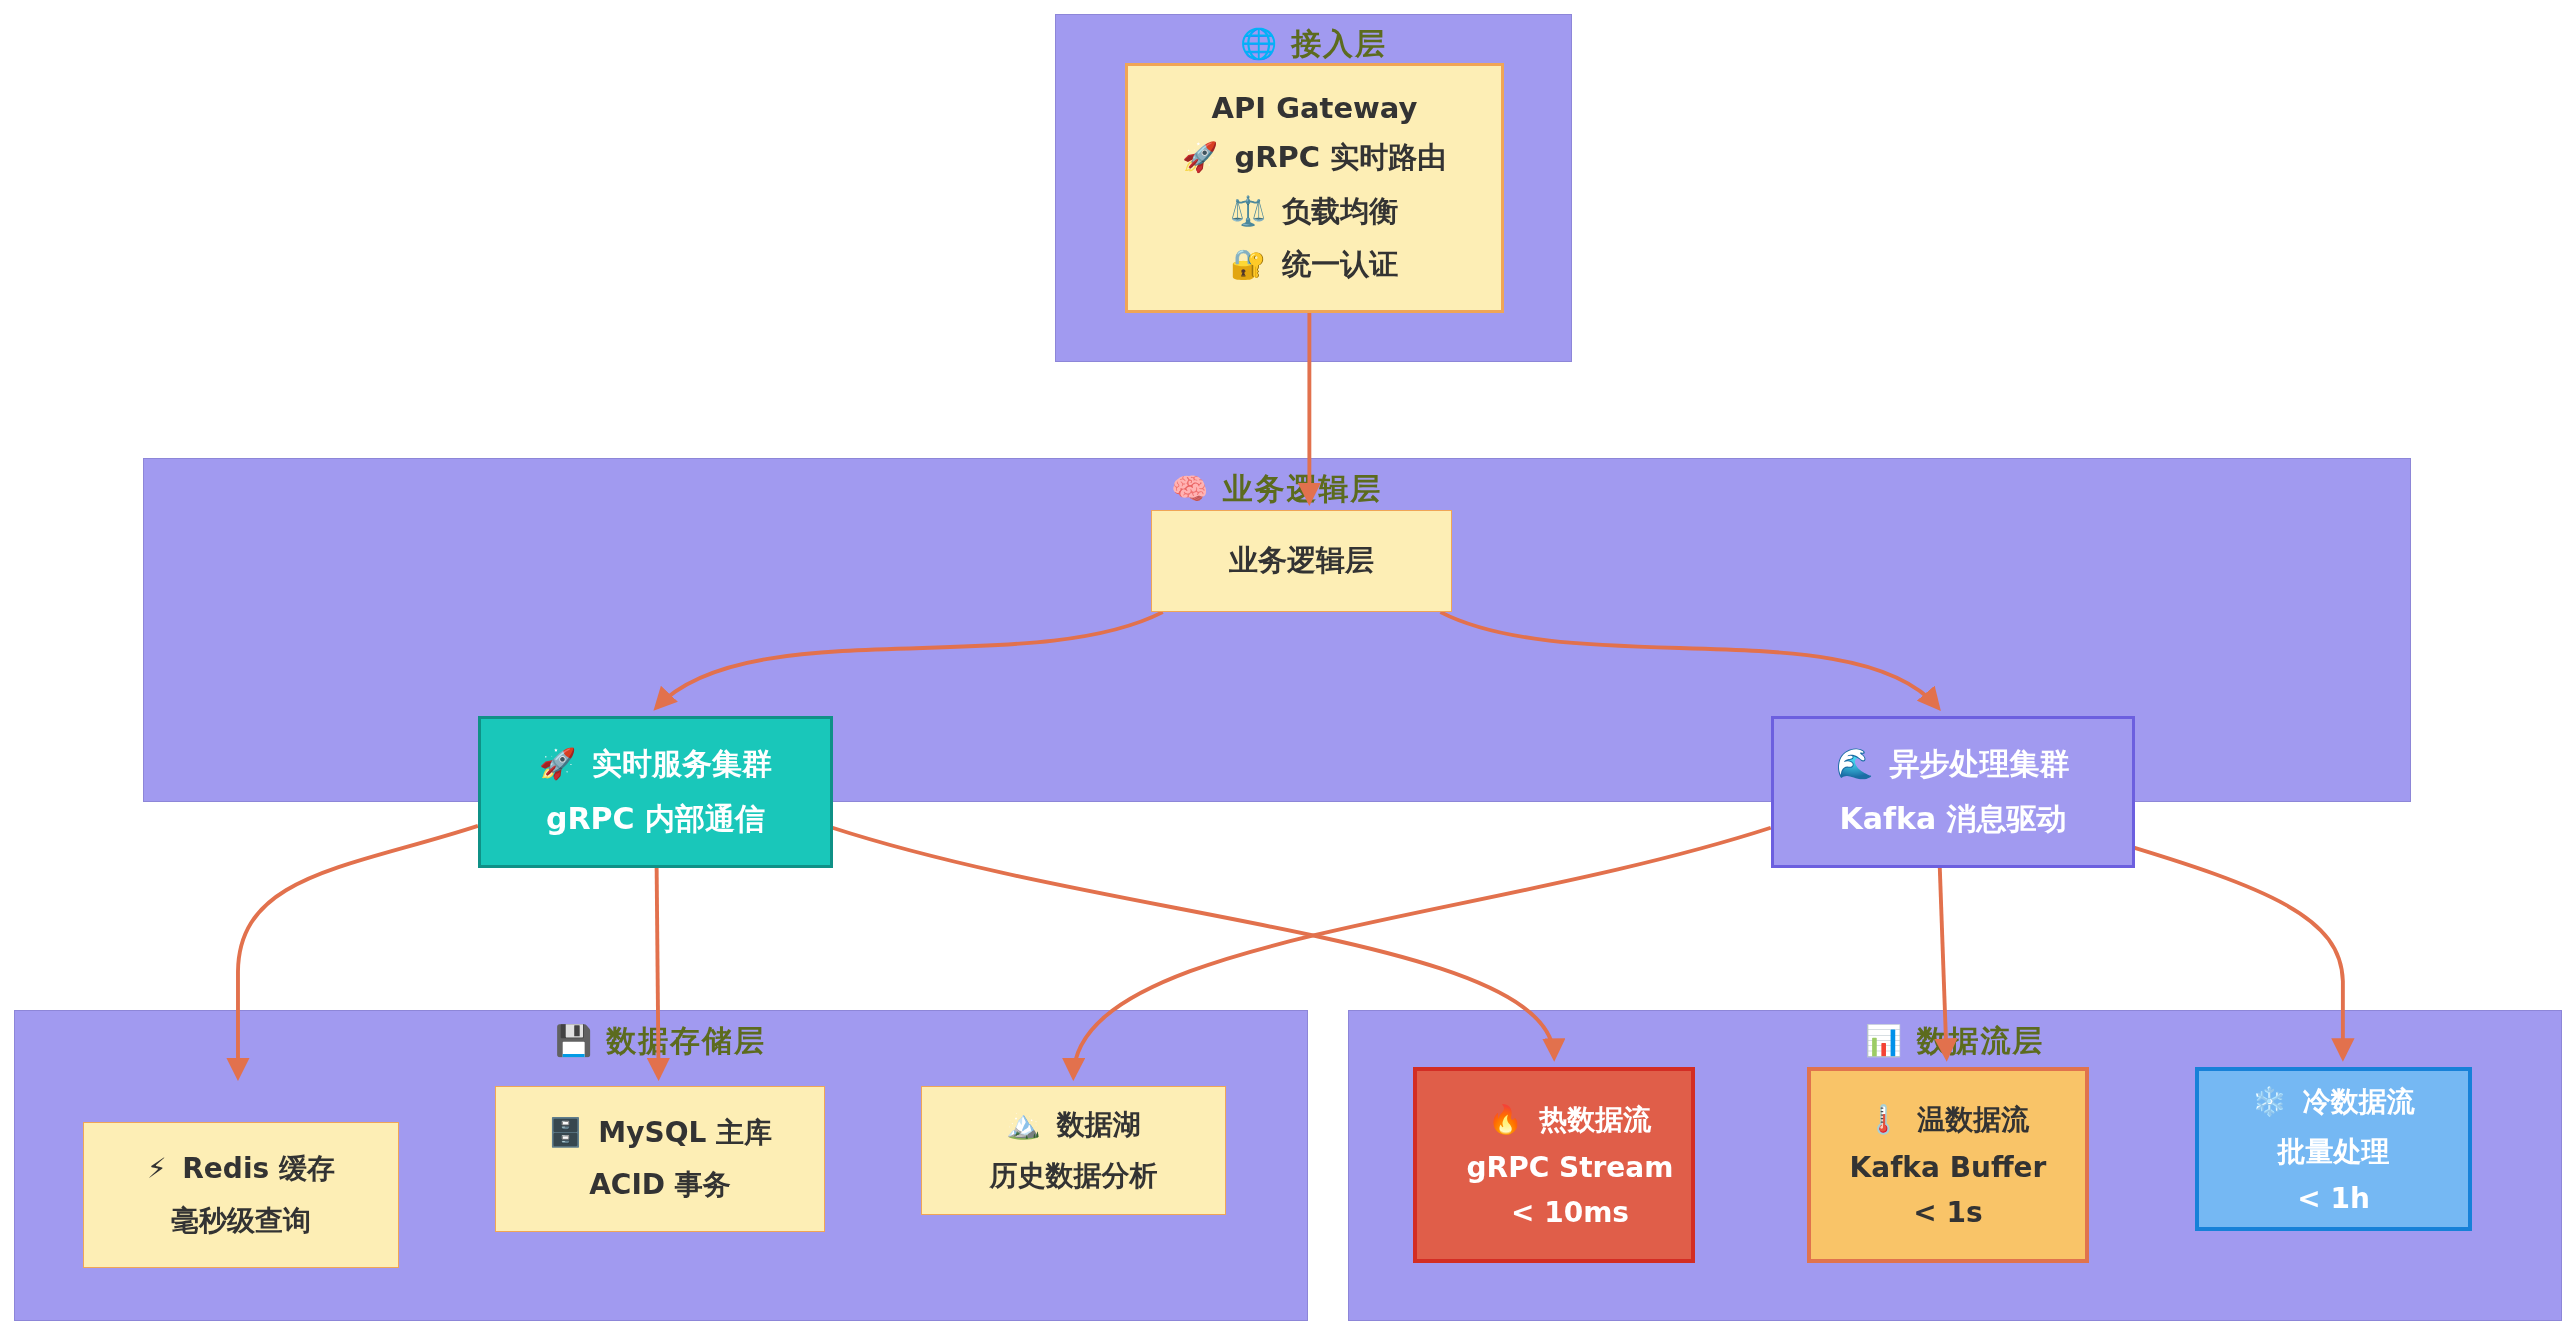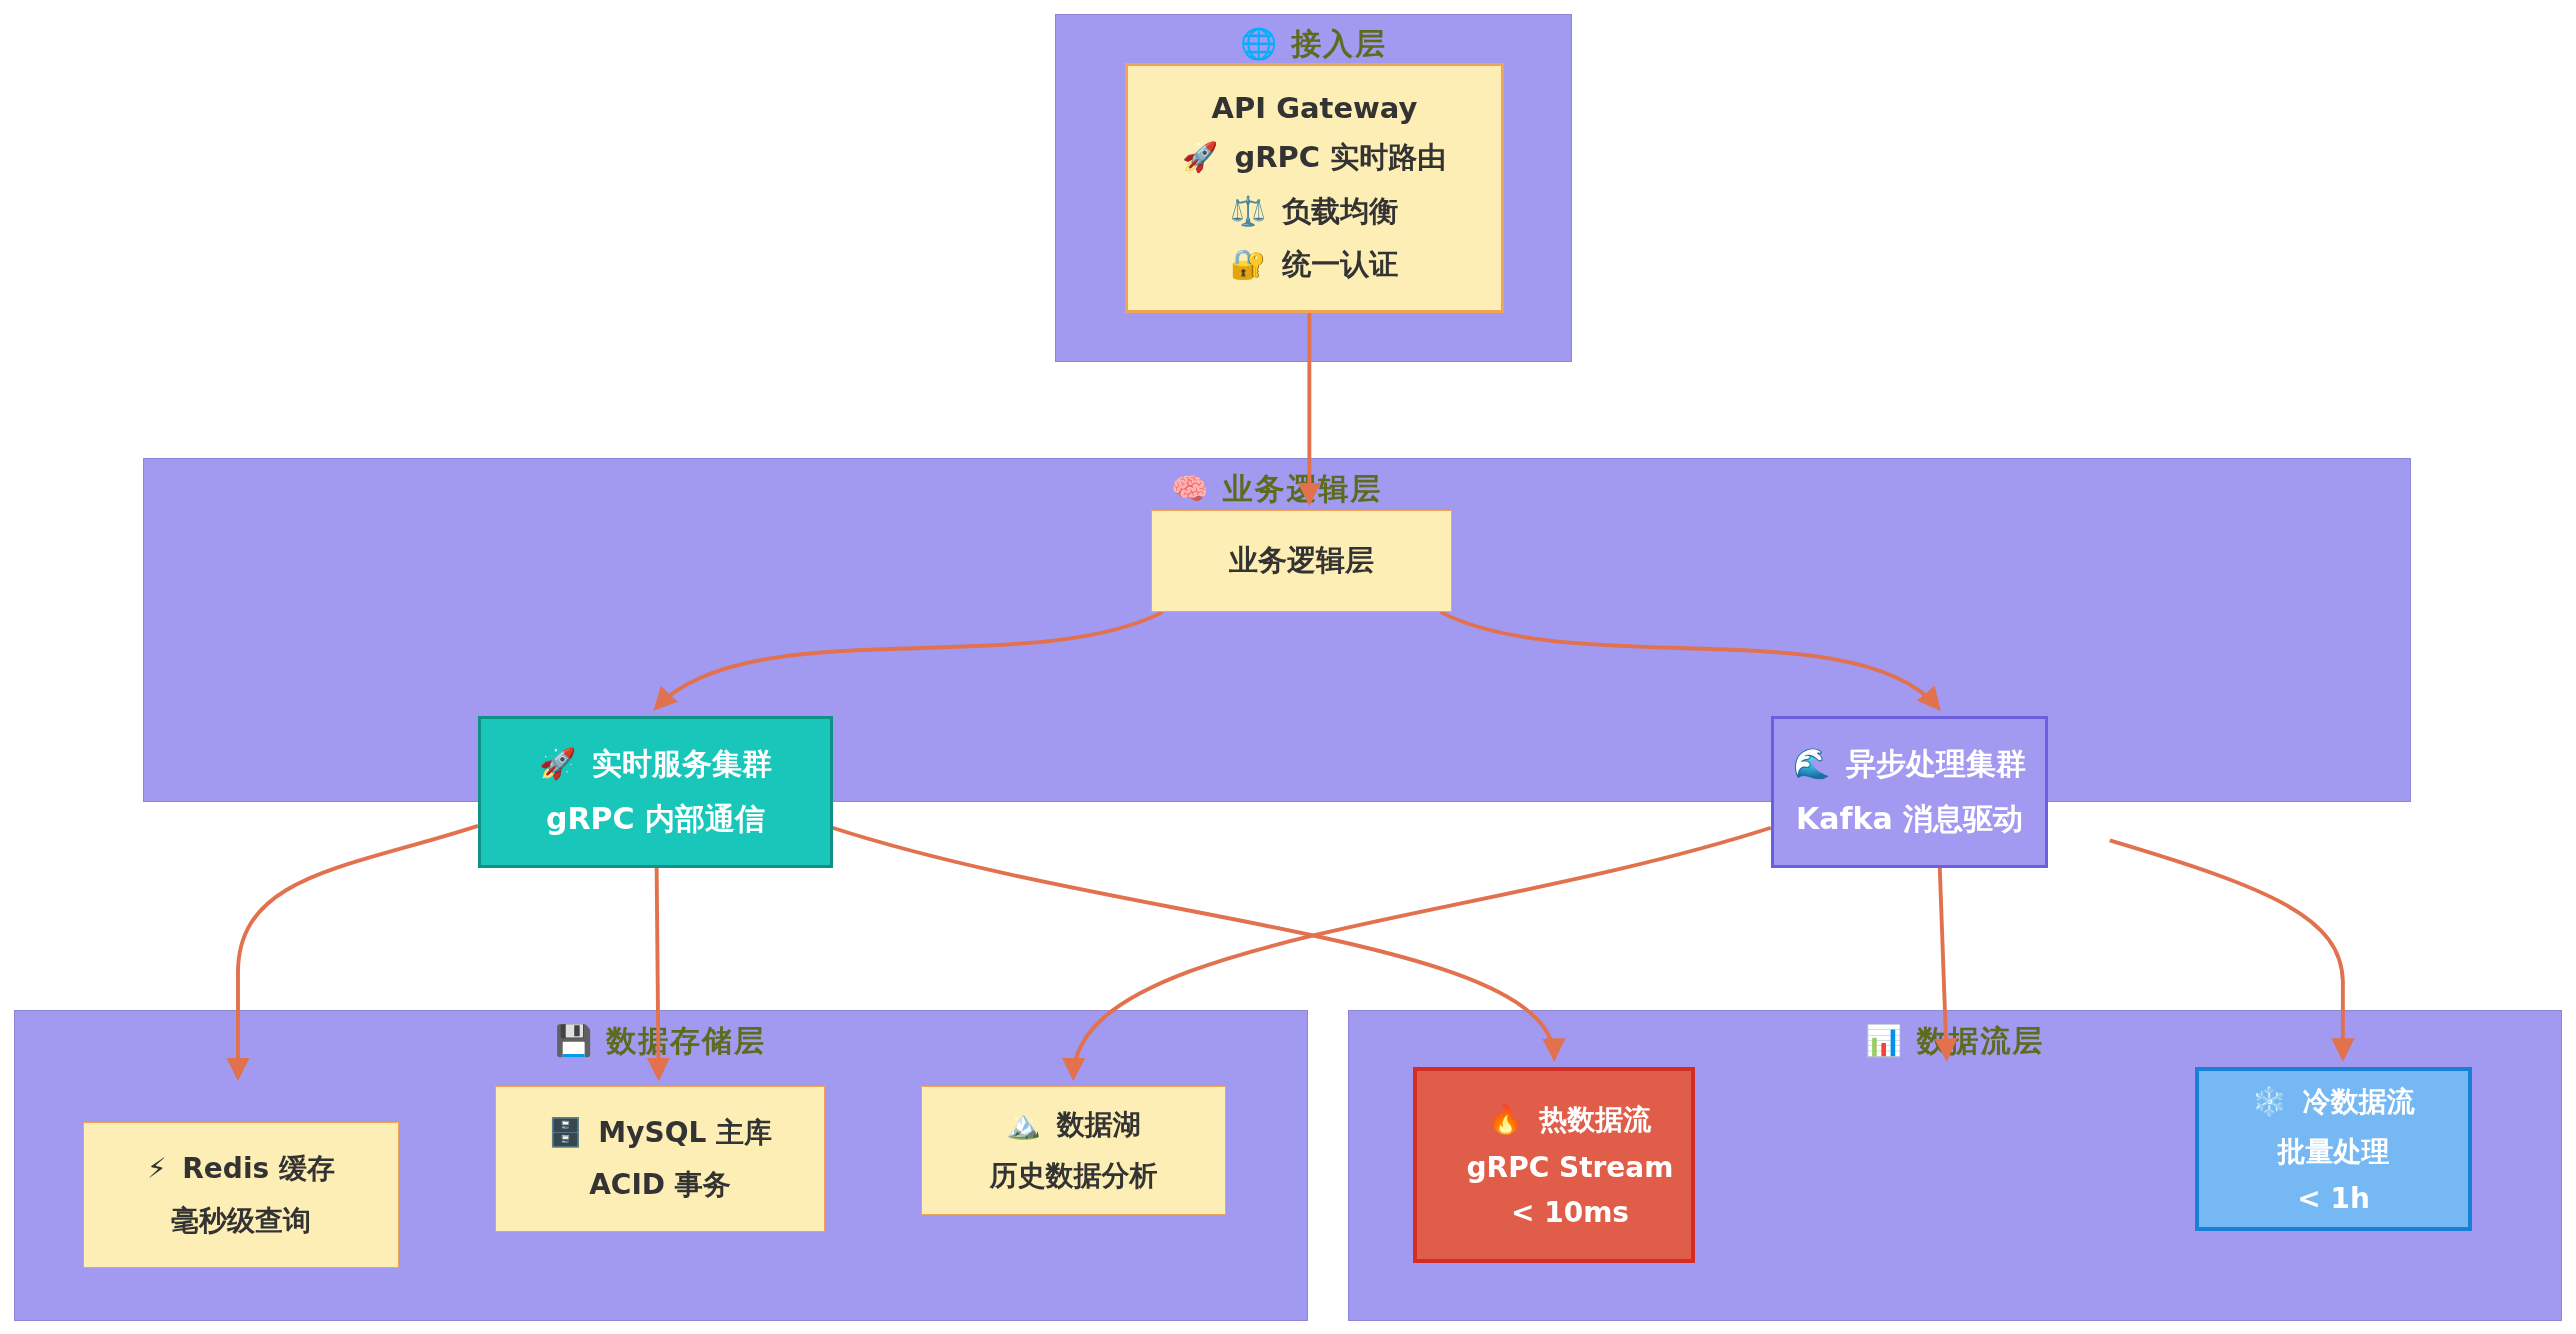--- a/index.html
+++ b/index.html
@@ -40,21 +40,21 @@
     color:var(--dark-text,#333333);font-size:28px;font-weight:600;
   }
   #n-gateway{left:1125px;top:63px;width:379px;height:250px;border-width:3.9px;font-size:29px;}
   #n-orchestrator{left:1151px;top:510px;width:301px;height:102px;font-size:29px;}
   #n-realtime{
     left:478px;top:716px;width:355px;height:152px;
     background:var(--teal-fill,#19c7ba);border:3.9px solid var(--teal-border,#0f9187);
     color:var(--light-text,#ffffff);font-size:30px;font-weight:700;
   }
   #n-async{
-    left:1771px;top:716px;width:277px;height:152px;
+    left:1771px;top:716px;width:364px;height:152px;
     background:var(--cluster-fill,#a19af0);border:3.9px solid var(--async-border,#6c5fdf);
     color:var(--light-text,#ffffff);font-size:30px;font-weight:700;
   }
   #n-redis{left:83px;top:1122px;width:316px;height:146px;}
   #n-mysql{left:495px;top:1086px;width:330px;height:146px;}
   #n-datalake{left:921px;top:1086px;width:305px;height:129px;}
   .flow{font-size:28px;font-weight:700;gap:11.7px;}
   #n-hot{
     left:1413px;top:1067px;width:282px;height:196px;
     background:var(--hot-fill,#e05e49);border:4.9px solid var(--hot-border,#d32d24);
@@ -168,20 +168,27 @@
   </div>
 
   <div class="node flow" id="n-hot">
     <div class="line">
       <span class="emoji">🔥</span><span>热数据流</span>
     </div>
     <div class="line">gRPC Stream</div>
     <div class="line">&lt; 10ms</div>
   </div>
 
+  <div class="node flow" id="n-warm">
+    <div class="line">
+      <span class="emoji">🌡️</span><span>温数据流</span>
+    </div>
+    <div class="line">Kafka Buffer</div>
+    <div class="line">&lt; 1s</div>
+  </div>
 
   <div class="node flow" id="n-cold">
     <div class="line">
       <span class="emoji">❄️</span><span>冷数据流</span>
     </div>
     <div class="line">批量处理</div>
     <div class="line">&lt; 1h</div>
   </div>
 
 </div>

